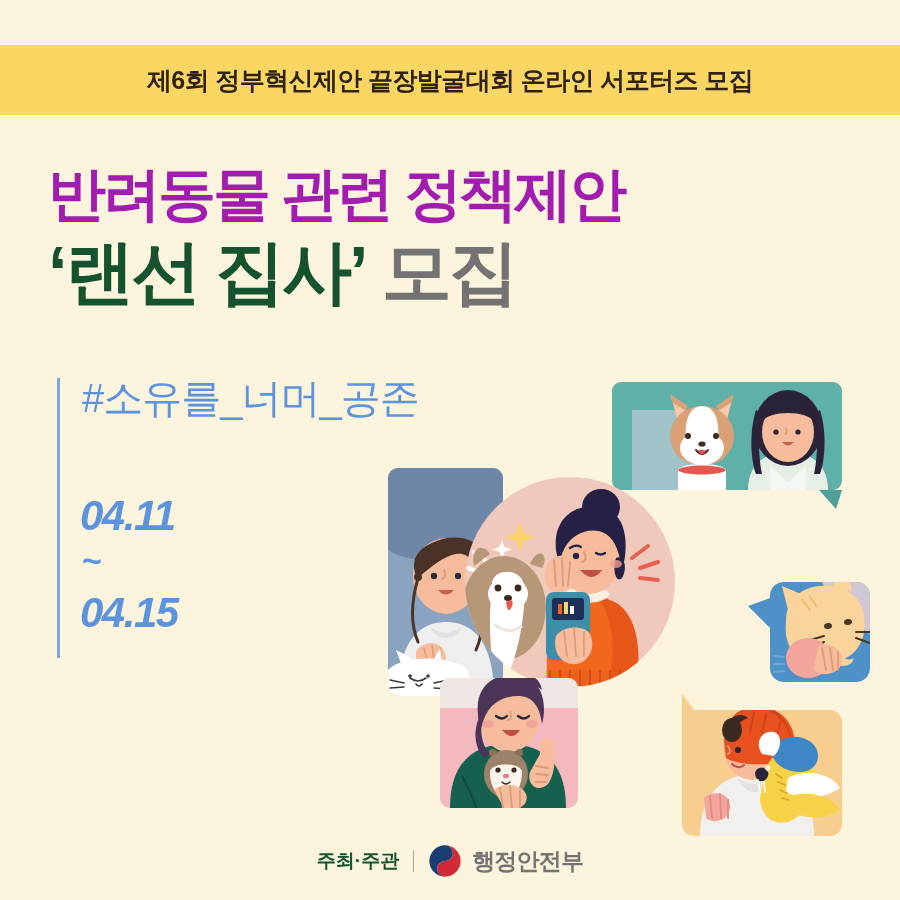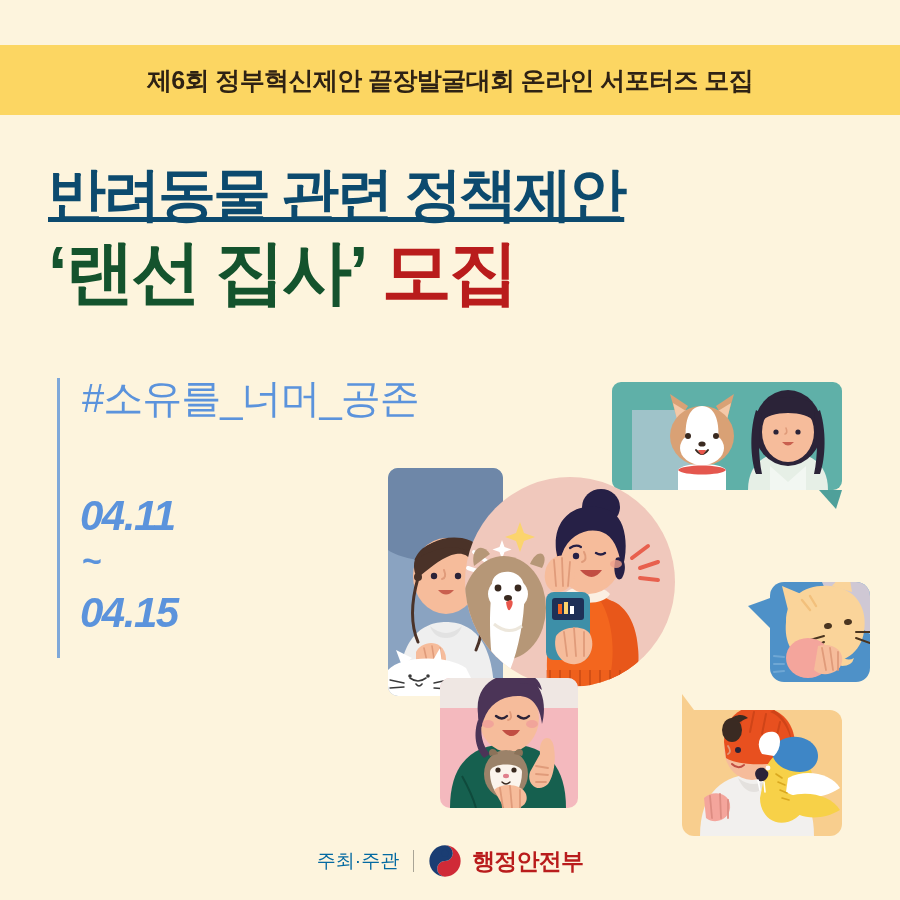--- a/index.html
+++ b/index.html
@@ -29,24 +29,24 @@
     font-size:25px; font-weight:700; color:#2E2214;
     letter-spacing:-0.6px; white-space:nowrap;
   }
 
   
   .headline { position:absolute; left:48px; top:165px; }
   .headline-line {
     font-weight:900; letter-spacing:-3px; white-space:nowrap;
     line-height:1.0;
   }
-  .hl-1 { font-size:58px; color:#0c4a6e;text-decoration:underline; }
+  .hl-1 { font-size:58px; color:#a21caf; }
   .hl-2 { font-size:70px; margin-top:14px; }
   .hl-accent { color:#14532d; }
-  .hl-navy   { color:#b91c1c; }
+  .hl-navy   { color:#737373; }
 
   
   .rule {
     position:absolute; left:57px; top:378px;
     width:3px; height:280px;
     background:#7FA8D9;
   }
 
   
   .hashtag {
@@ -71,28 +71,28 @@
   .art { position:absolute; left:370px; top:370px; width:530px; height:470px; }
   .art svg { display:block; }
 
   
   .footer {
     position:absolute; left:0; top:838px;
     width:900px; height:46px;
     display:flex; align-items:center; justify-content:center; gap:14px;
   }
   .footer-label {
-    font-size:19px; color:#0369a1; letter-spacing:0px; font-weight:400;
+    font-size:19px; color:#14532d; letter-spacing:0px; font-weight:700;
   }
   .footer-divider {
     width:1px; height:22px; background:#A9A496;
   }
   .gov-logo { width:34px; height:34px; display:block; }
   .gov-name {
-    font-size:23px; font-weight:700; color:#b91c1c; letter-spacing:-0.8px;
+    font-size:23px; font-weight:700; color:#737373; letter-spacing:-0.8px;
   }
   .brand-wrap { display:flex; align-items:center; gap:10px; }
 </style>
 </head>
 <body>
 
 <div class="poster">
 
   <div class="banner">
     <span class="banner-text">제6회 정부혁신제안 끝장발굴대회 온라인 서포터즈 모집</span>

